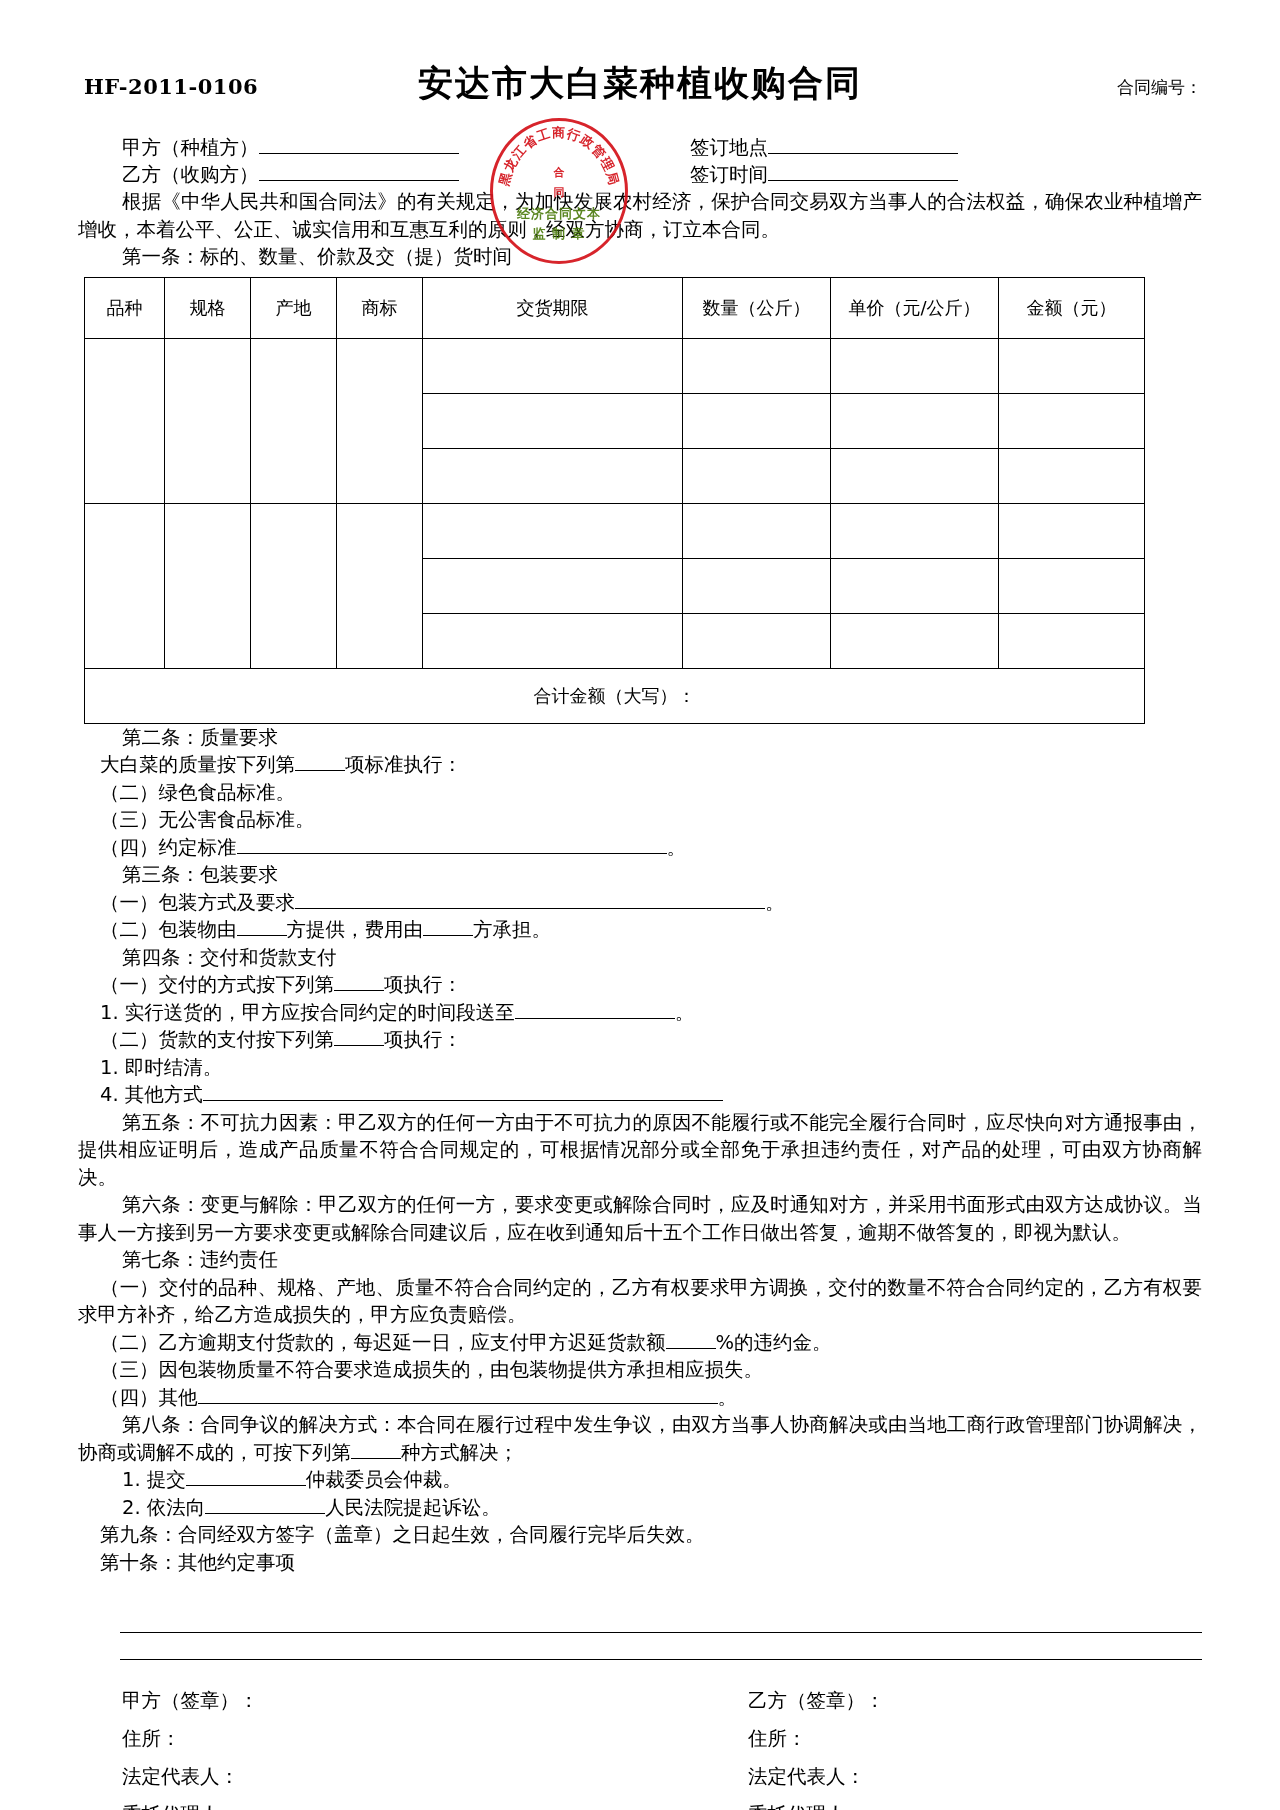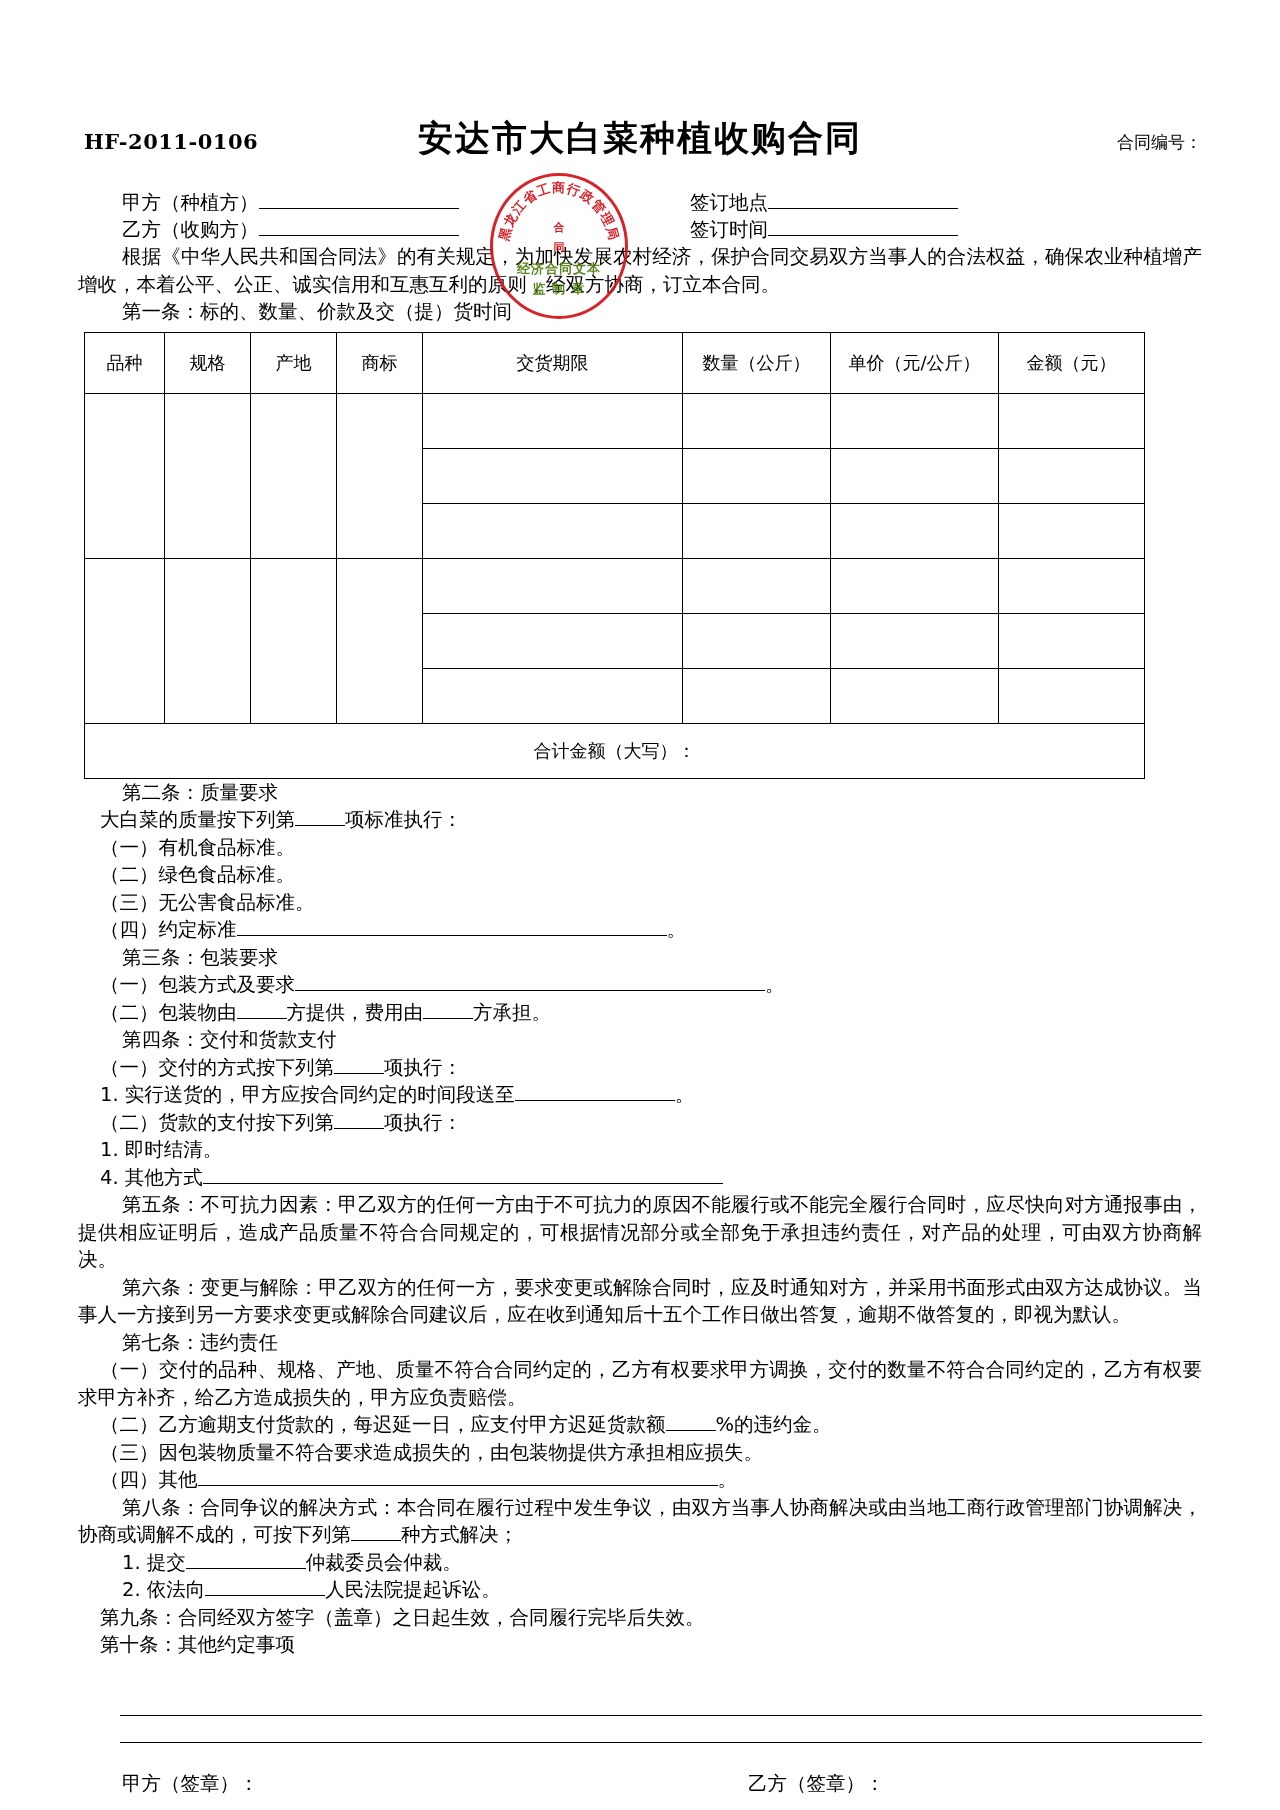--- a/index.html
+++ b/index.html
@@ -20,21 +20,21 @@
     width: 1280px;
     height: 1810px;
     padding: 0;
     box-sizing: border-box;
   }
 
   
   .header-row {
     position: relative;
     height: 72px;
-    margin-top: 115px;
+    margin-top: 60px;
   }
   .doc-code {
     position: absolute;
     left: 84px;
     top: 14px;
     font-family: "DejaVu Serif", "Liberation Serif", serif;
     font-weight: bold;
     font-size: 21px;
     letter-spacing: 0.5px;
   }
@@ -317,21 +317,20 @@
           <td colspan="8">合计金额（大写）：</td>
         </tr>
       </tbody>
     </table>
   </div>
 
   <div class="body-text">
 
     <div class="p-indent">第二条：质量要求</div>
     <div class="p-half nowrap"><span>大白菜的质量按下列第</span><span class="ul ul-50"></span><span>项标准执行：</span></div>
-    <div class="p-half">（一）有机食品标准。</div>
     <div class="p-half">（二）绿色食品标准。</div>
     <div class="p-half">（三）无公害食品标准。</div>
     <div class="p-half nowrap"><span>（四）约定标准</span><span class="ul ul-430"></span><span>。</span></div>
 
     <div class="p-indent">第三条：包装要求</div>
     <div class="p-half nowrap"><span>（一）包装方式及要求</span><span class="ul ul-470"></span><span>。</span></div>
     <div class="p-half nowrap"><span>（二）包装物由</span><span class="ul ul-50"></span><span>方提供，费用由</span><span class="ul ul-50"></span><span>方承担。</span></div>
 
     <div class="p-indent">第四条：交付和货款支付</div>
     <div class="p-half nowrap"><span>（一）交付的方式按下列第</span><span class="ul ul-50"></span><span>项执行：</span></div>

